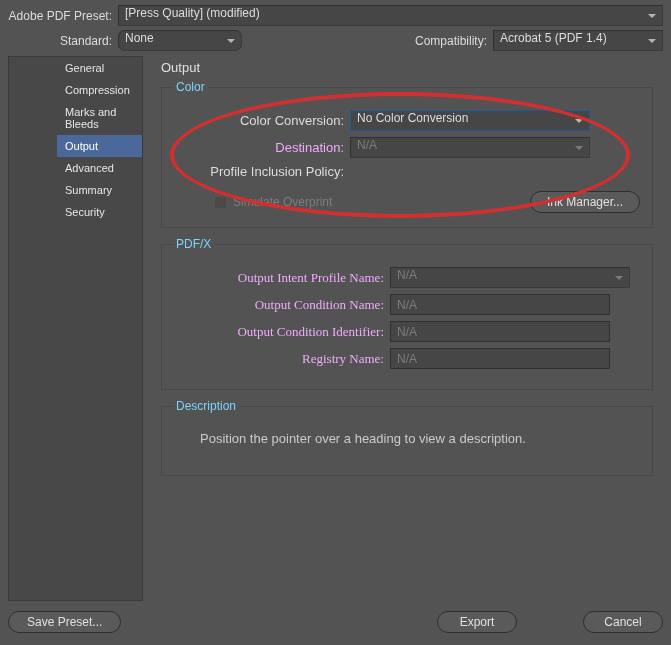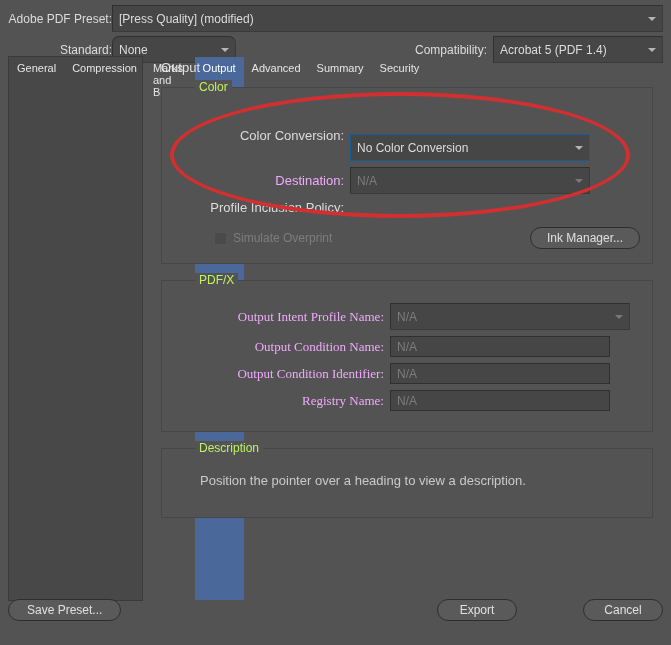--- a/index.html
+++ b/index.html
@@ -6,35 +6,35 @@
   body {
     width: 671px;
     height: 645px;
     background: #535353;
     color: #dcdcdc;
     font-size: 12px;
     position: relative;
   }
   .top-rows { padding: 5px 8px 2px 8px; }
   .top-row { display: flex; align-items: center; margin-bottom: 4px; }
-  .top-label { text-align: right; color: #dcdcdc; }
+  .top-label { text-align: right; margin-right: 6px; color: #dcdcdc; }
   .preset-label { width: 104px; }
   .standard-label { width: 104px; }
   .compat-label { margin-left: auto; margin-right: 6px; }
   .dropdown {
     background: #464646;
     border: 1px solid #3a3a3a;
     border-top-color: #303030;
     border-left-color: #303030;
     color: #dcdcdc;
-    height: 27px;
+    height: 21px;
     padding: 0 12px 0 6px;
     position: relative;
     display: flex;
-    align-items: center;
+    align-items: flex-start;
     font-size: 12px;
   }
   .dropdown::after {
     content: "";
     position: absolute;
     right: 6px;
     top: 50%;
     margin-top: -2px;
     border-left: 4px solid transparent;
     border-right: 4px solid transparent;
@@ -44,21 +44,22 @@
   .dropdown.disabled::after { border-top-color: #7a7a7a; }
   .preset-dd { flex: 1; }
   .standard-dd { width: 124px; border-radius: 7px; }
   .compat-dd { width: 170px; }
   .main-area { position: absolute; top:56px; left:8px; right:8px; bottom:44px; display:flex; }
   .sidebar {
     width: 135px;
     background: #484848;
     border: 1px solid #3a3a3a;
     display:flex;
-    flex-direction:row;
+    flex-direction:column;
+    padding-left:48px;
   }
   .side-item {
     padding: 5px 8px;
     font-size: 11px;
     color: #e6e6e6;
     cursor: pointer;
   }
   .side-item.active { background: #4b689b; color:#fff; }
   .panel { flex:1; padding: 0 10px 10px 18px; position:relative; overflow:hidden; }
   .panel-title { font-size: 13px; margin: 4px 0 12px 0; color:#e0e0e0; }
@@ -69,22 +70,21 @@
     position: relative;
     background: #535353;
   }
   .fs-legend {
     position: absolute;
     top: -8px;
     left: 10px;
     background: #535353;
     padding: 0 4px;
     font-size: 12px;
-    color:#bef264;
-    margin-left:23px;
+    color:#7dd3fc;
   }
   .row { display:flex; align-items:center; margin-bottom:6px; }
   .row-label { text-align:right; margin-right:6px; width:170px; color:#dcdcdc; font-size:13px; }
   .row-label.disabled { color:#f0abfc; }
   .row .dropdown { flex:1; max-width: 240px; }
   .textfield {
     background:#464646;
     border:1px solid #303030;
     height:21px;
     color:#dcdcdc;
@@ -116,39 +116,39 @@
     justify-content:center;
     font-size:12px;
     cursor:pointer;
   }
   .ink-btn { margin-left:auto; }
   .pdfx .row-label { width:210px;font-family:Liberation Serif, serif; }
   .desc-fieldset { min-height: 70px; }
   .desc-text { font-size:13px; color:#cacaca; padding: 2px 0 0 26px; }
   .bottom-bar {
     position:absolute;
-    left:8px; right:8px; bottom:24px;
+    left:8px; right:8px; bottom:12px;
     display:flex;
     align-items:center;
     gap:28px;
   }
   .bottom-bar .btn { padding: 0 18px; }
   .spacer { flex:1; }
   .ellipse-annot {
     position:absolute;
     border: 4px solid #d03030;
     border-radius: 50%;
     pointer-events: none;
     width: 460px;
     height: 126px;
     left: 170px;
     top: 92px;
     z-index: 50;
   }
-  .color-dd1 { border:1px solid #195a9b;margin-top:24px; }
+  .color-dd1 { border:1px solid #195a9b; }
 </style>
 </head>
 <body>
 
 <div class="top-rows">
   <div class="top-row">
     <span class="top-label preset-label">Adobe PDF Preset:</span>
     <div class="dropdown preset-dd">
       <span>[Press Quality] (modified)</span>
     </div>

